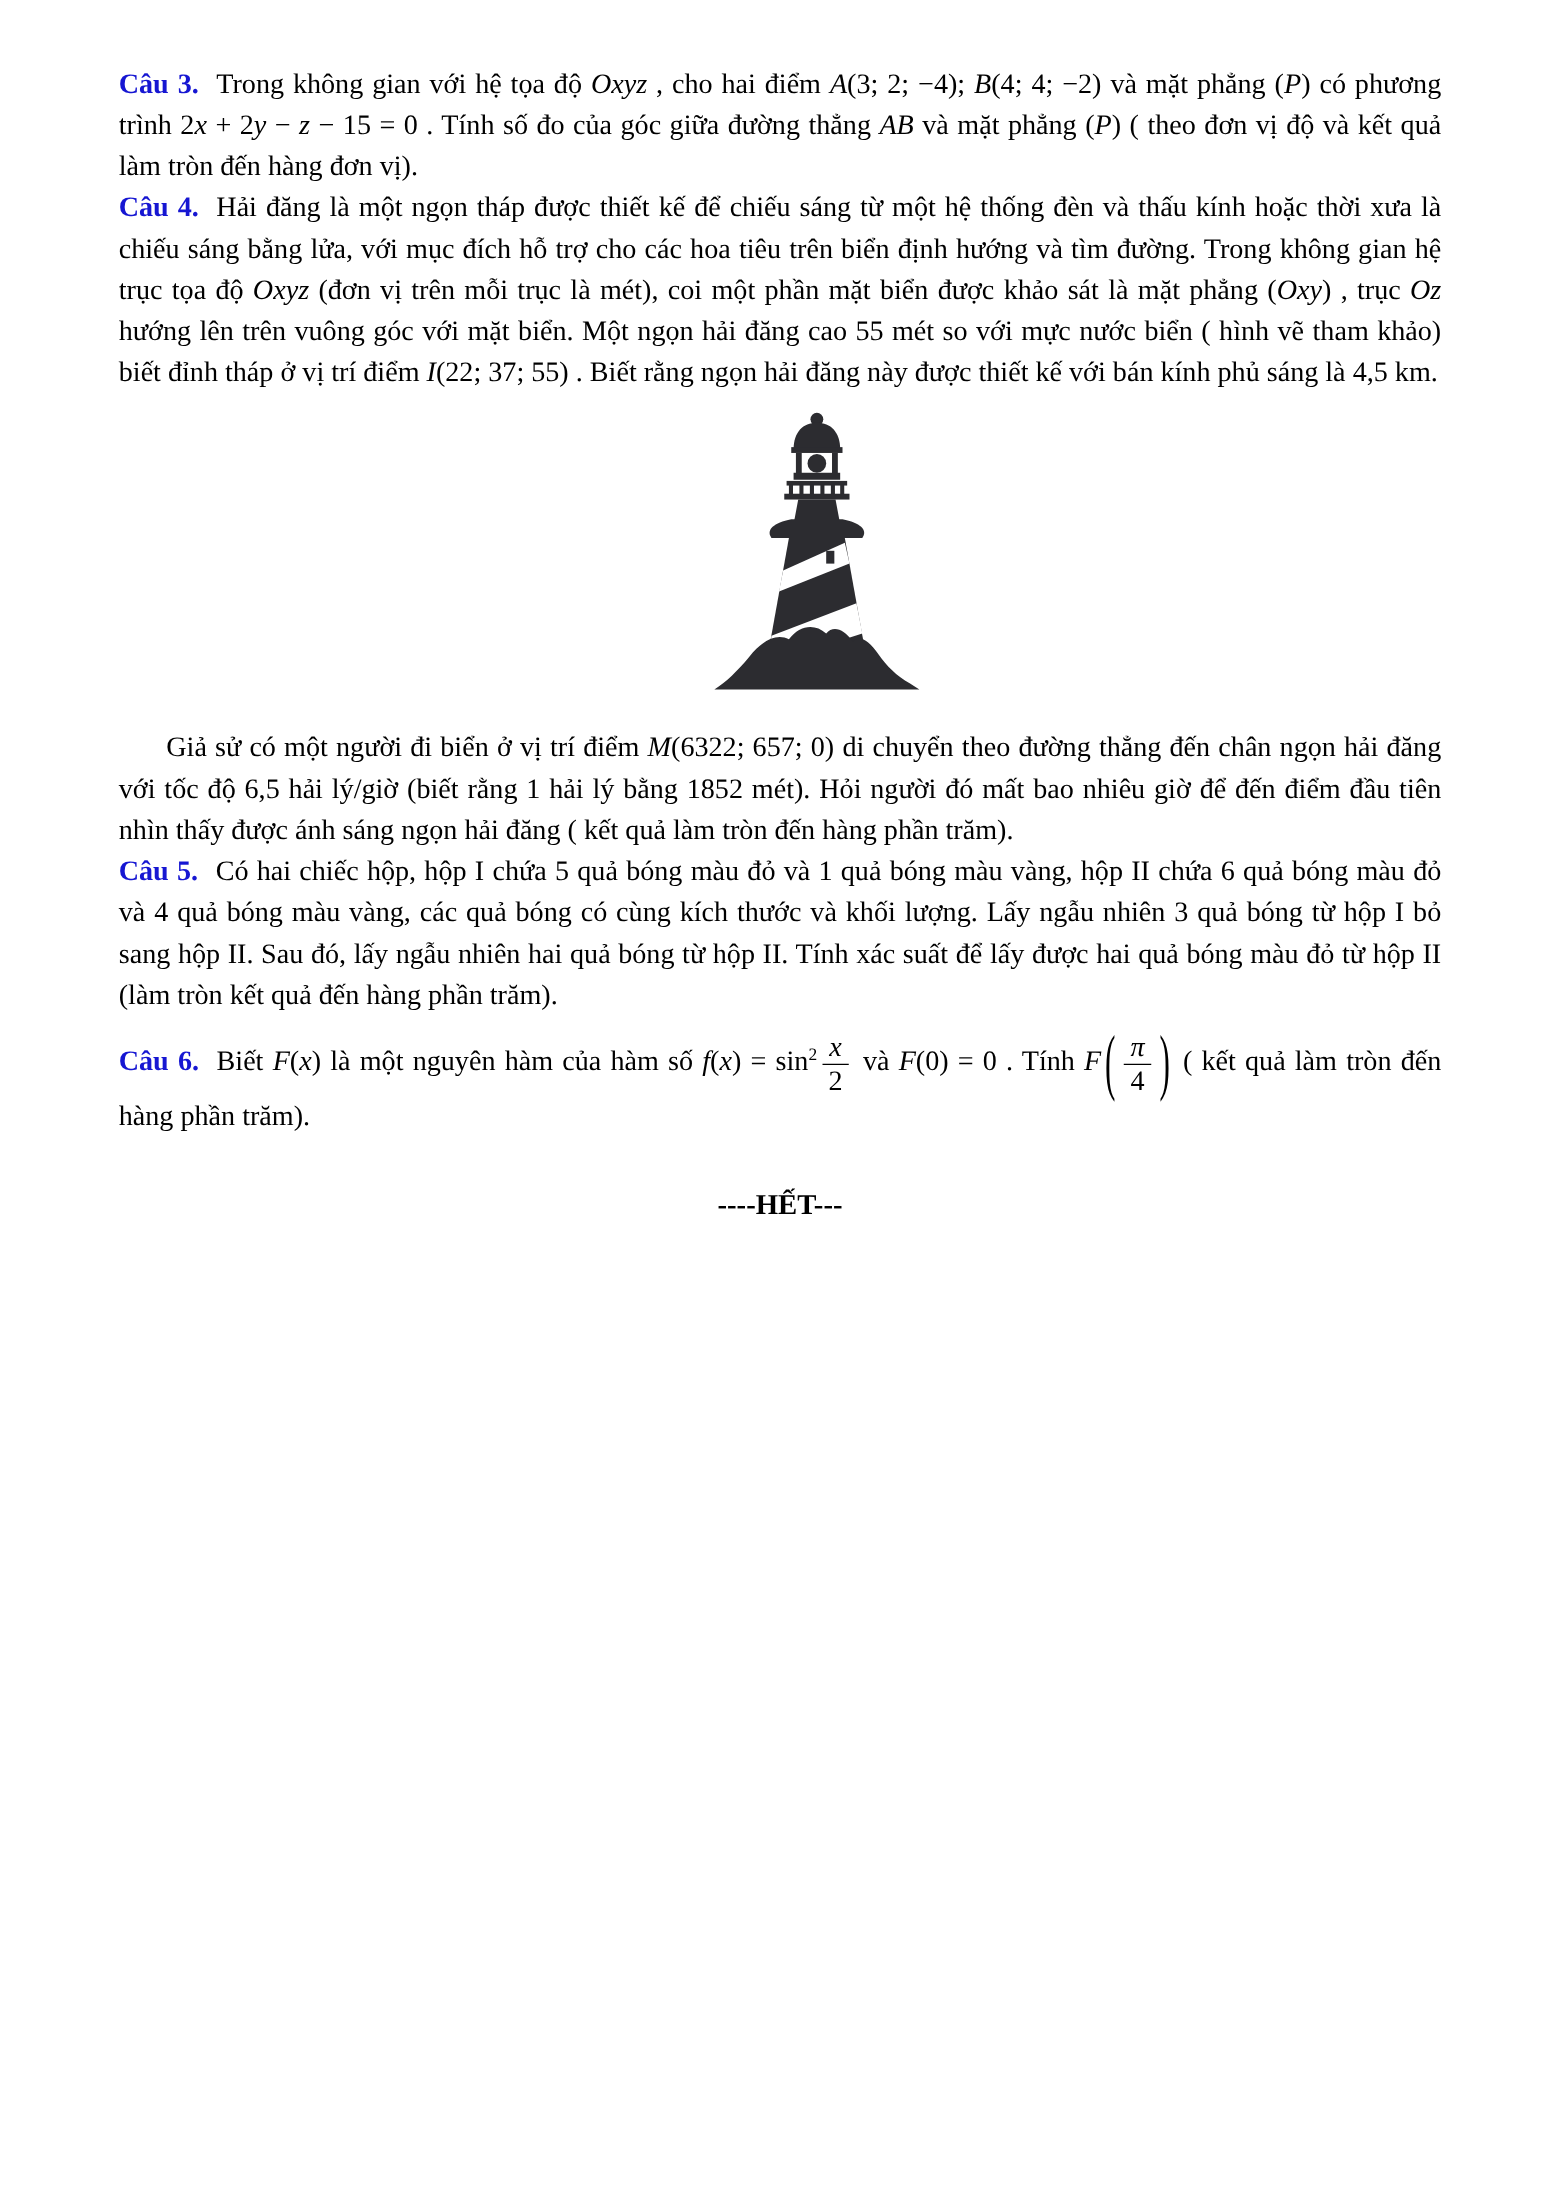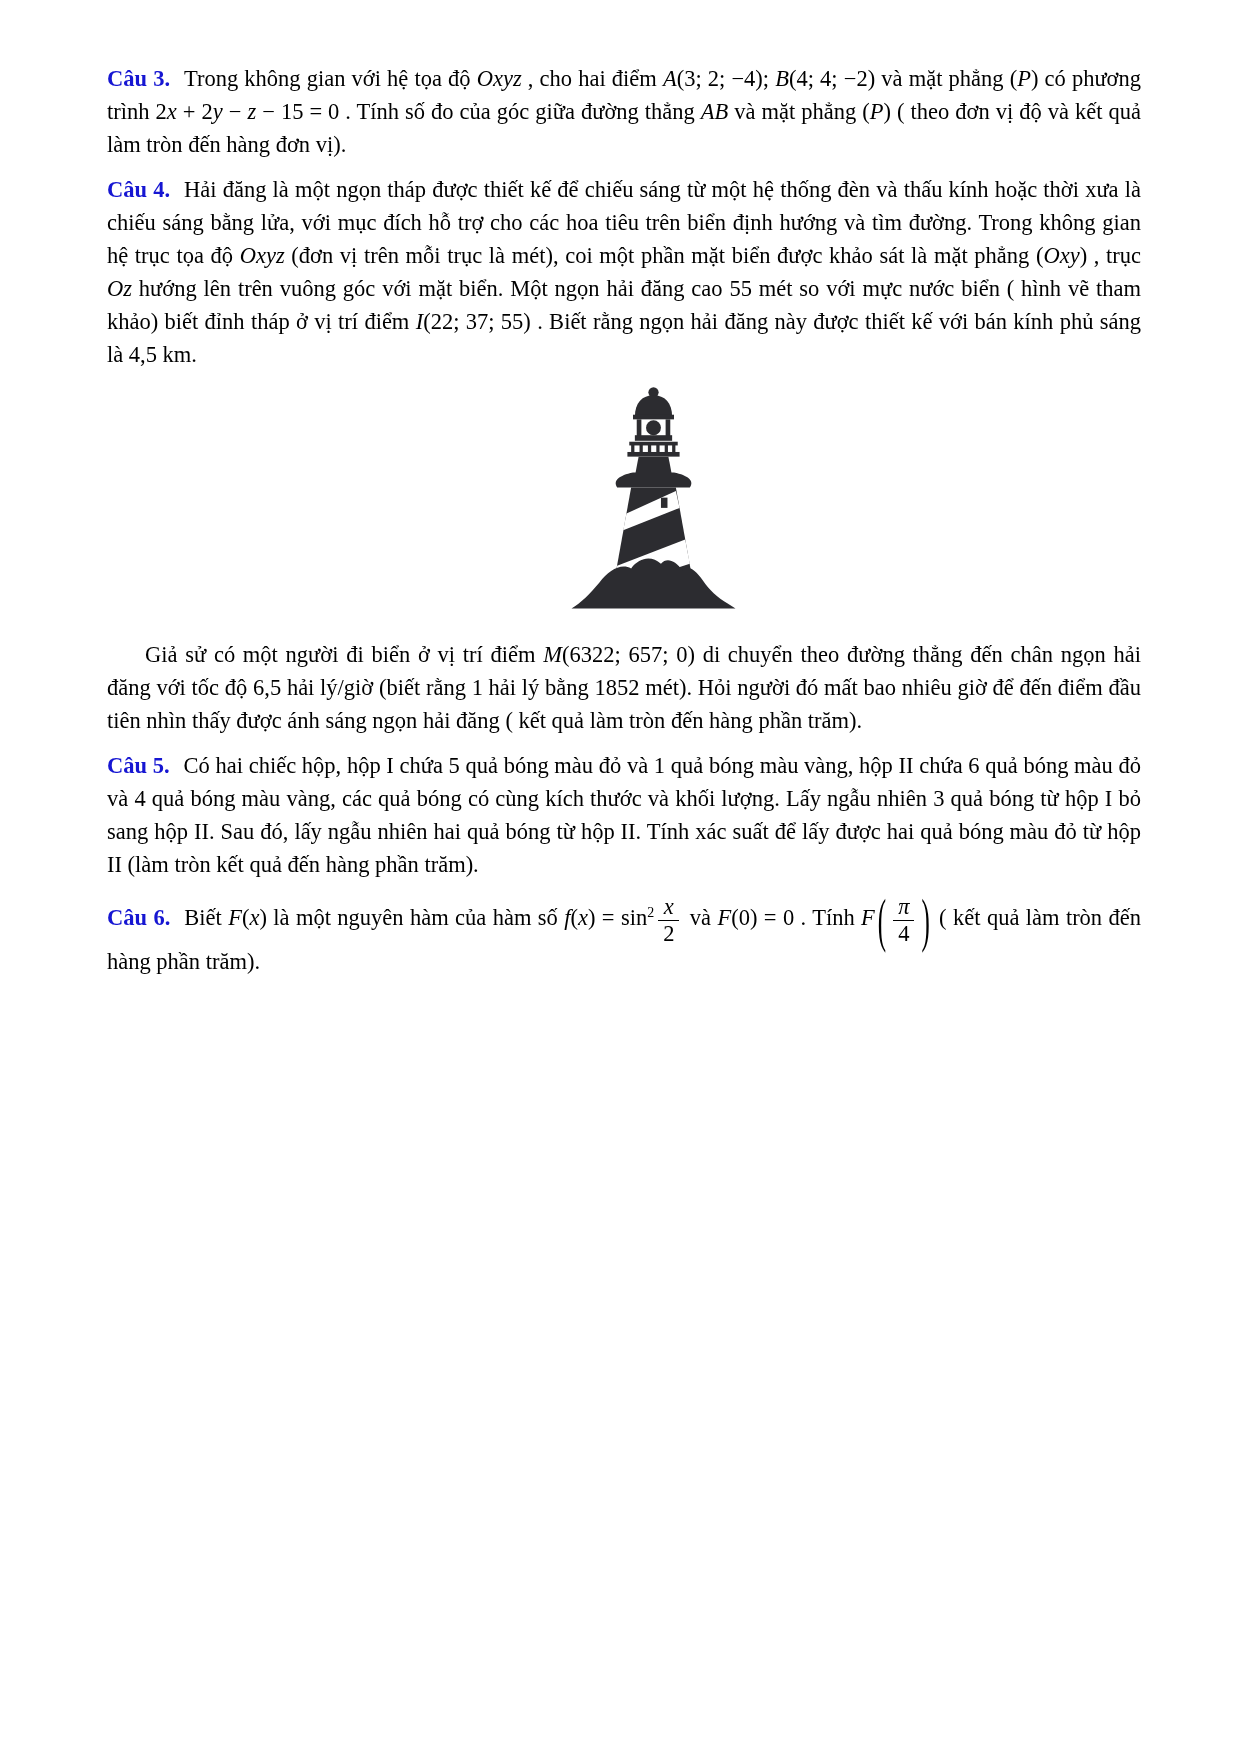--- a/index.html
+++ b/index.html
@@ -13,21 +13,21 @@
     color:#000000;
     overflow:hidden;
   }
   .content{
     position:absolute;
     left:95px;
     top:50px;
     width:1058px;
   }
   p.q{
-    margin:12px;
+    margin:0;
     text-align:justify;
     line-height:33px;
   }
   p.q.indent{ text-indent:38px; }
   p.q.q6{ margin-top:14px; }
   .qlabel{
     font-weight:bold;
     color:var(--accent,#1616d2);
     padding-right:14px;
   }
@@ -123,15 +123,16 @@
         </g>
       </svg>
     </div>
 
     <p class="q indent"><span class="t">Giả sử có một người đi biển ở vị trí điểm </span><span class="mi">M</span><span class="mn">(6322; 657; 0)</span><span class="t"> di chuyển theo đường thẳng đến chân ngọn hải đăng với tốc độ 6,5 hải lý/giờ (biết rằng 1 hải lý bằng 1852 mét). Hỏi người đó mất bao nhiêu giờ để đến điểm đầu tiên nhìn thấy được ánh sáng ngọn hải đăng ( kết quả làm tròn đến hàng phần trăm).</span></p>
 
     <p class="q"><span class="qlabel">Câu 5.</span><span class="t">Có hai chiếc hộp, hộp I chứa 5 quả bóng màu đỏ và 1 quả bóng màu vàng, hộp II chứa 6 quả bóng màu đỏ và 4 quả bóng màu vàng, các quả bóng có cùng kích thước và khối lượng. Lấy ngẫu nhiên 3 quả bóng từ hộp I bỏ sang hộp II. Sau đó, lấy ngẫu nhiên hai quả bóng từ hộp II. Tính xác suất để lấy được hai quả bóng màu đỏ từ hộp II (làm tròn kết quả đến hàng phần trăm).</span></p>
 
     <p class="q q6"><span class="qlabel">Câu 6.</span><span class="t">Biết </span><span class="mi">F</span><span class="mn">(</span><span class="mi">x</span><span class="mn">)</span><span class="t"> là một nguyên hàm của hàm số </span><span class="mi">f</span><span class="mn">(</span><span class="mi">x</span><span class="mn">)</span><span class="mn"> = sin</span><span class="sup">2</span><span class="frac"><span class="num">x</span><span class="den">2</span></span><span class="t"> và </span><span class="mi">F</span><span class="mn">(0) = 0</span><span class="t"> . Tính </span><span class="mi">F</span><span class="bigp">(</span><span class="frac"><span class="num">π</span><span class="den">4</span></span><span class="bigp">)</span><span class="t"> ( kết quả làm tròn đến hàng phần trăm).</span></p>
 
+    <p class="end">----HẾT---</p>
 
   </div>
 </div>
 
 </body></html>

